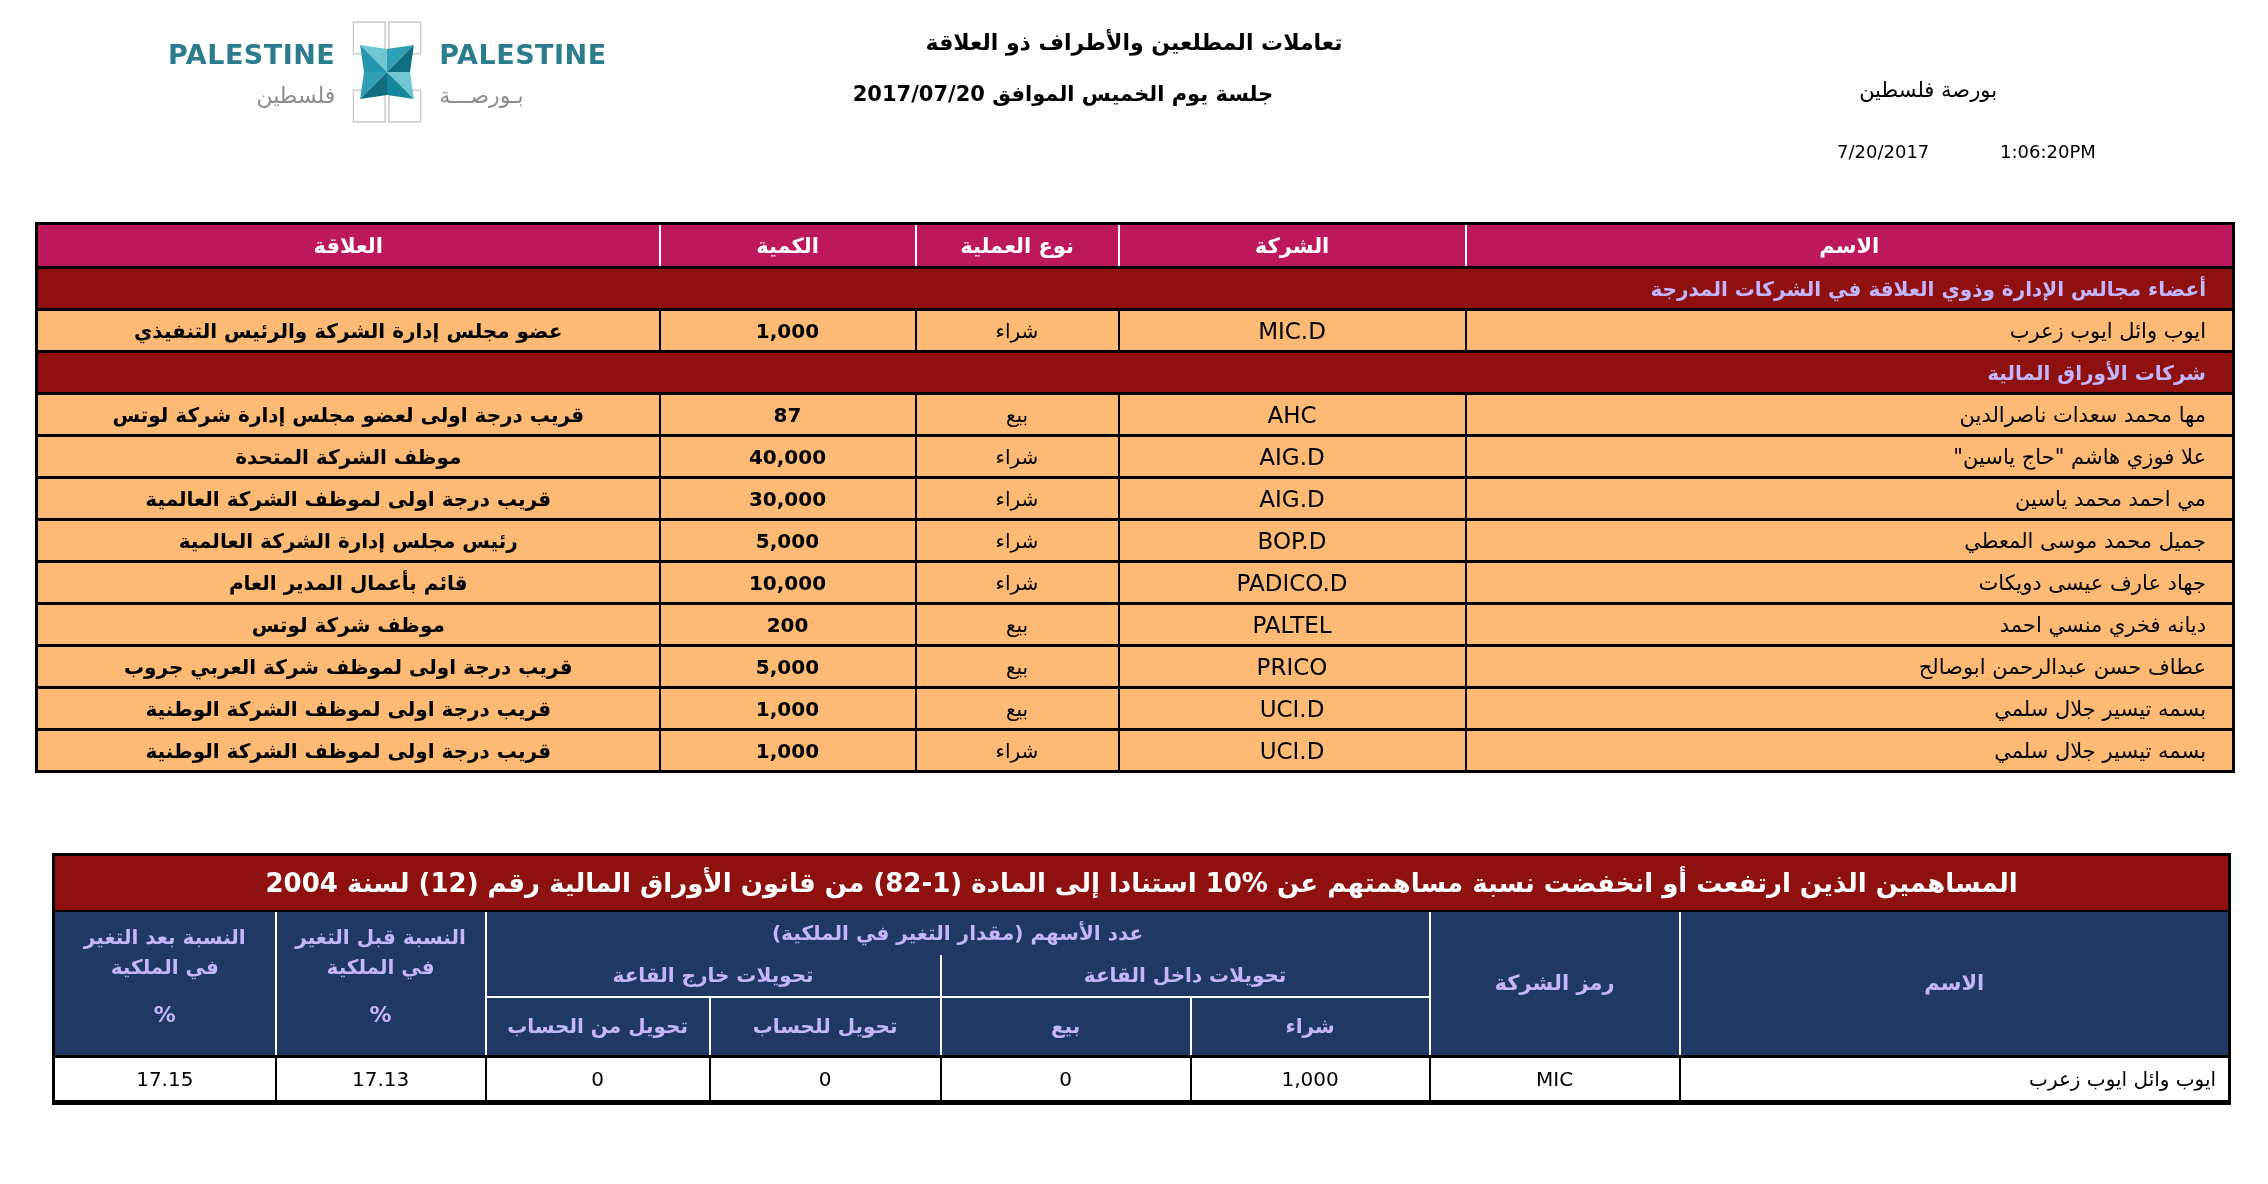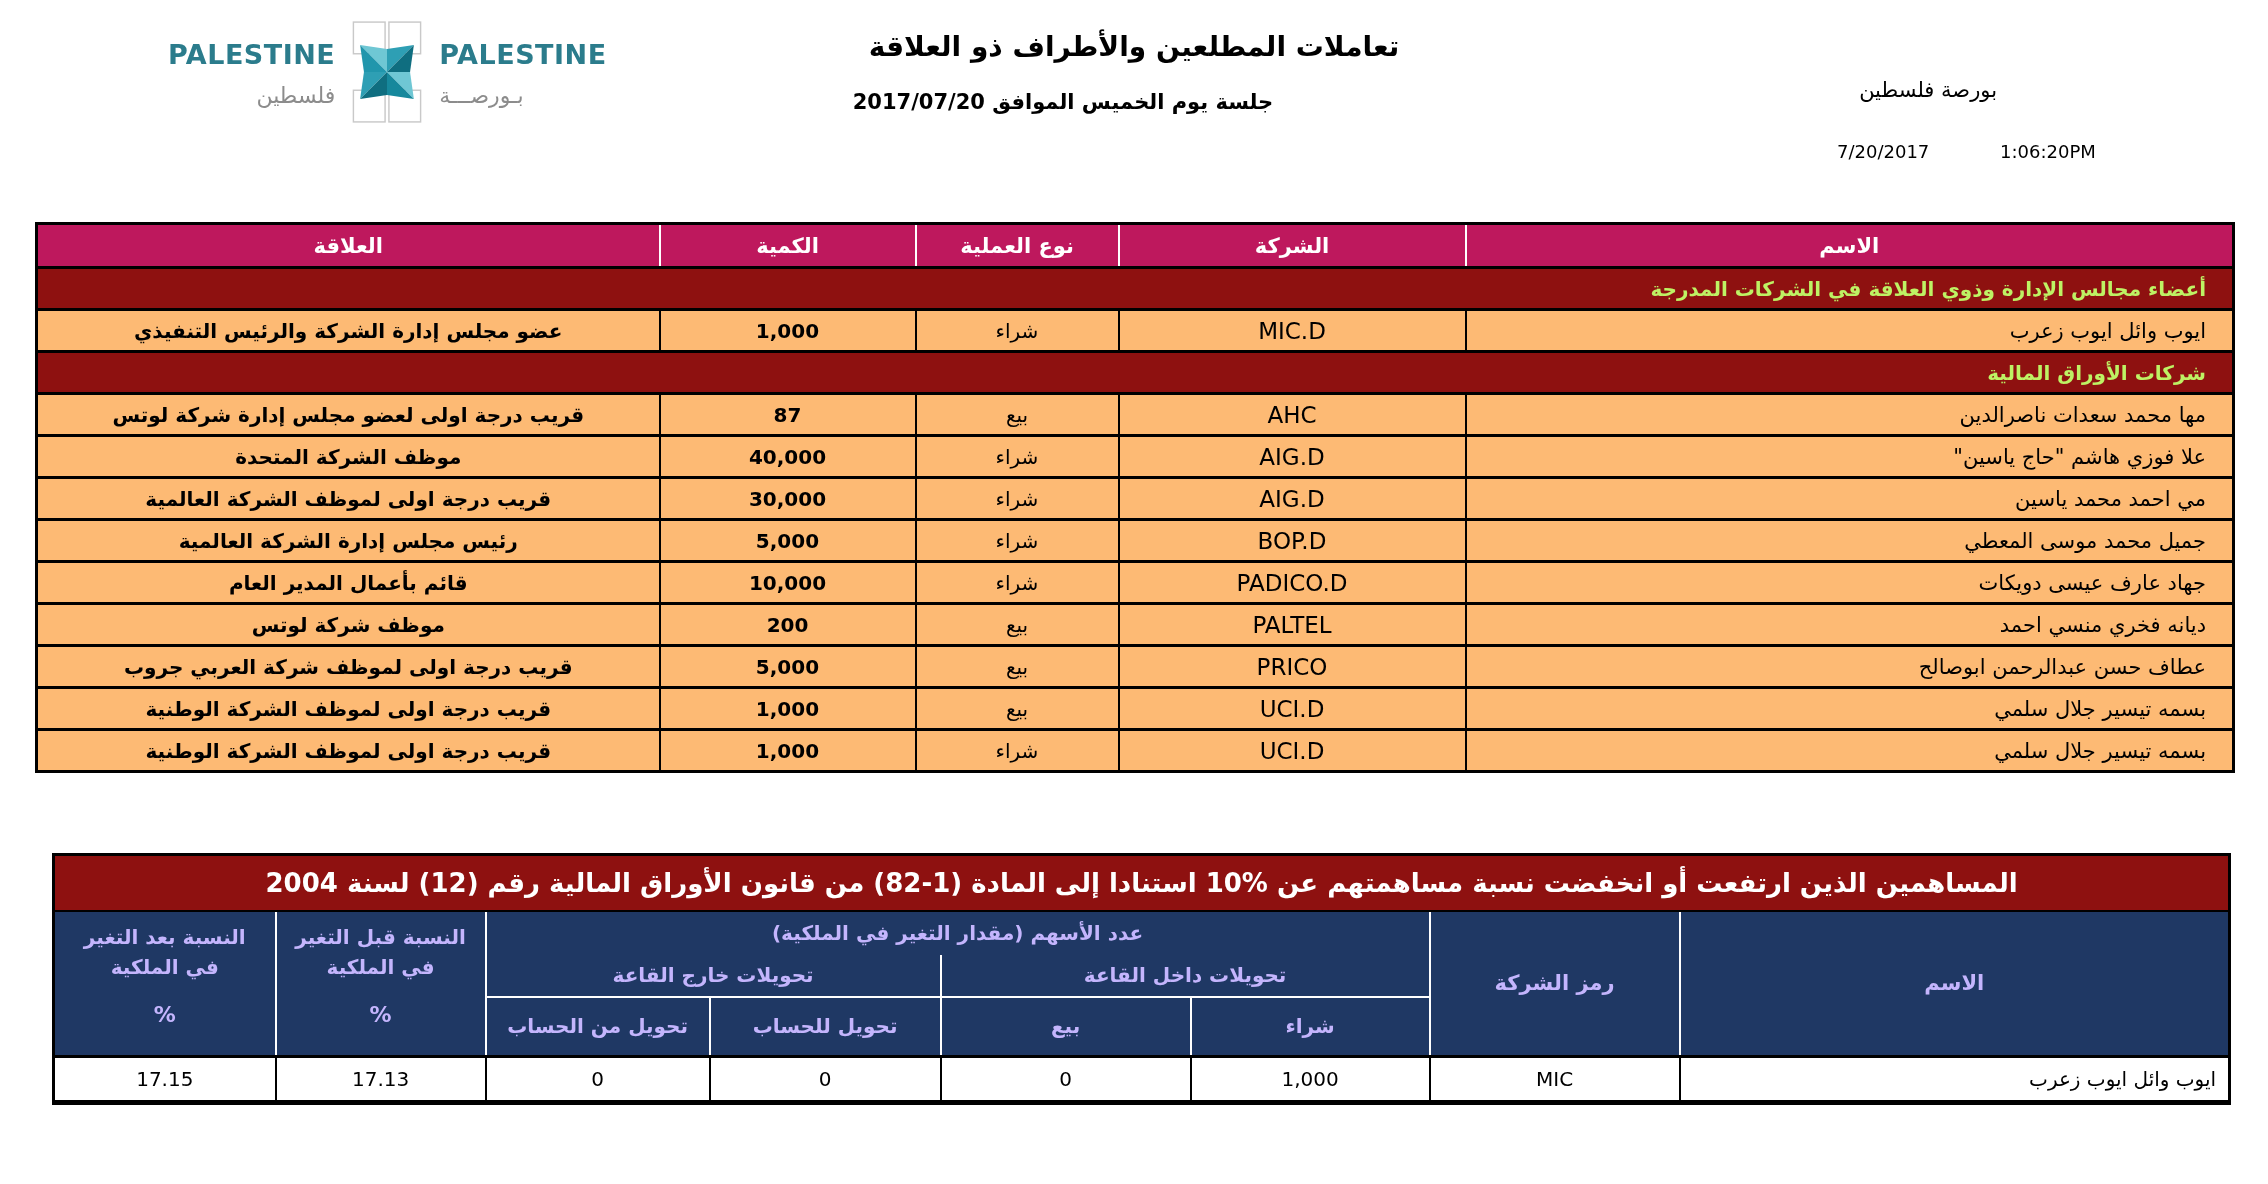--- a/index.html
+++ b/index.html
@@ -8,36 +8,36 @@
 
   
   .logo { position:absolute; left:168px; top:20px; height:108px; display:flex; align-items:center; gap:4px; }
   .logo-col { display:flex; flex-direction:column; line-height:1.05; }
   .logo-en { font-weight:bold; font-size:27px; color:#2b7c8c; letter-spacing:.5px; }
   .logo-ar { font-size:22px; color:#8c8c8c; margin-top:15px; }
   .logo-col.l { text-align:right; }
   .logo-col.r { text-align:left; }
 
   .title-block { position:absolute; left:0; top:30px; width:100%; text-align:center; direction:rtl; }
-  .main-title { font-size:28px; font-weight:bold; color:#000; }
+  .main-title { font-size:22px; font-weight:bold; color:#000; }
   .sub-title  { font-size:21px; font-weight:bold; color:#000; margin-top:27px; transform:translateX(-71px); }
 
   .org-name { position:absolute; left:1827px; top:34px; width:170px; font-size:21px; font-weight:normal; direction:rtl; white-space:nowrap;margin-top:44px; }
   .hdr-date { position:absolute; left:1837px; top:141px; font-size:18px; }
   .hdr-time { position:absolute; left:2000px; top:141px; font-size:18px; }
 
   
   table { border-collapse:collapse; table-layout:fixed; direction:rtl; }
   td { overflow:hidden; }
 
   
   .t1 { position:absolute; top:222px; left:35px; width:2197px; border:3px solid #000; }
   .t1 .nav td { background:#be185d; color:#fff; font-weight:bold; font-size:21px; text-align:center;
                 height:44px; border:2px solid #fff; border-top:3px solid #000; }
-  .t1 .sec td { background:#8e1110; color:#bef264; font-weight:bold; font-size:20px; text-align:right;
+  .t1 .sec td { background:#8e1110; color:#c4b5fd; font-weight:bold; font-size:20px; text-align:right;
                 padding-left:0; padding-right:26px; height:42px; border-top:3px solid #000; border-bottom:3px solid #000; }
   .t1 .data td { background:#fdba74; color:#000; height:42px; border:2px solid #000;
                  border-top:3px solid #000; border-bottom:3px solid #000; text-align:center; }
   .t1 .data td.c-name { text-align:right; padding-right:26px; font-size:21px; }
   .t1 .data td.c-comp { font-size:23px; direction:ltr; }
   .t1 .data td.c-type { font-size:20px; }
   .t1 .data td.c-qty  { font-size:20px; font-weight:bold; }
   .t1 .data td.c-rel  { font-size:20px; font-weight:bold; }
 
   

